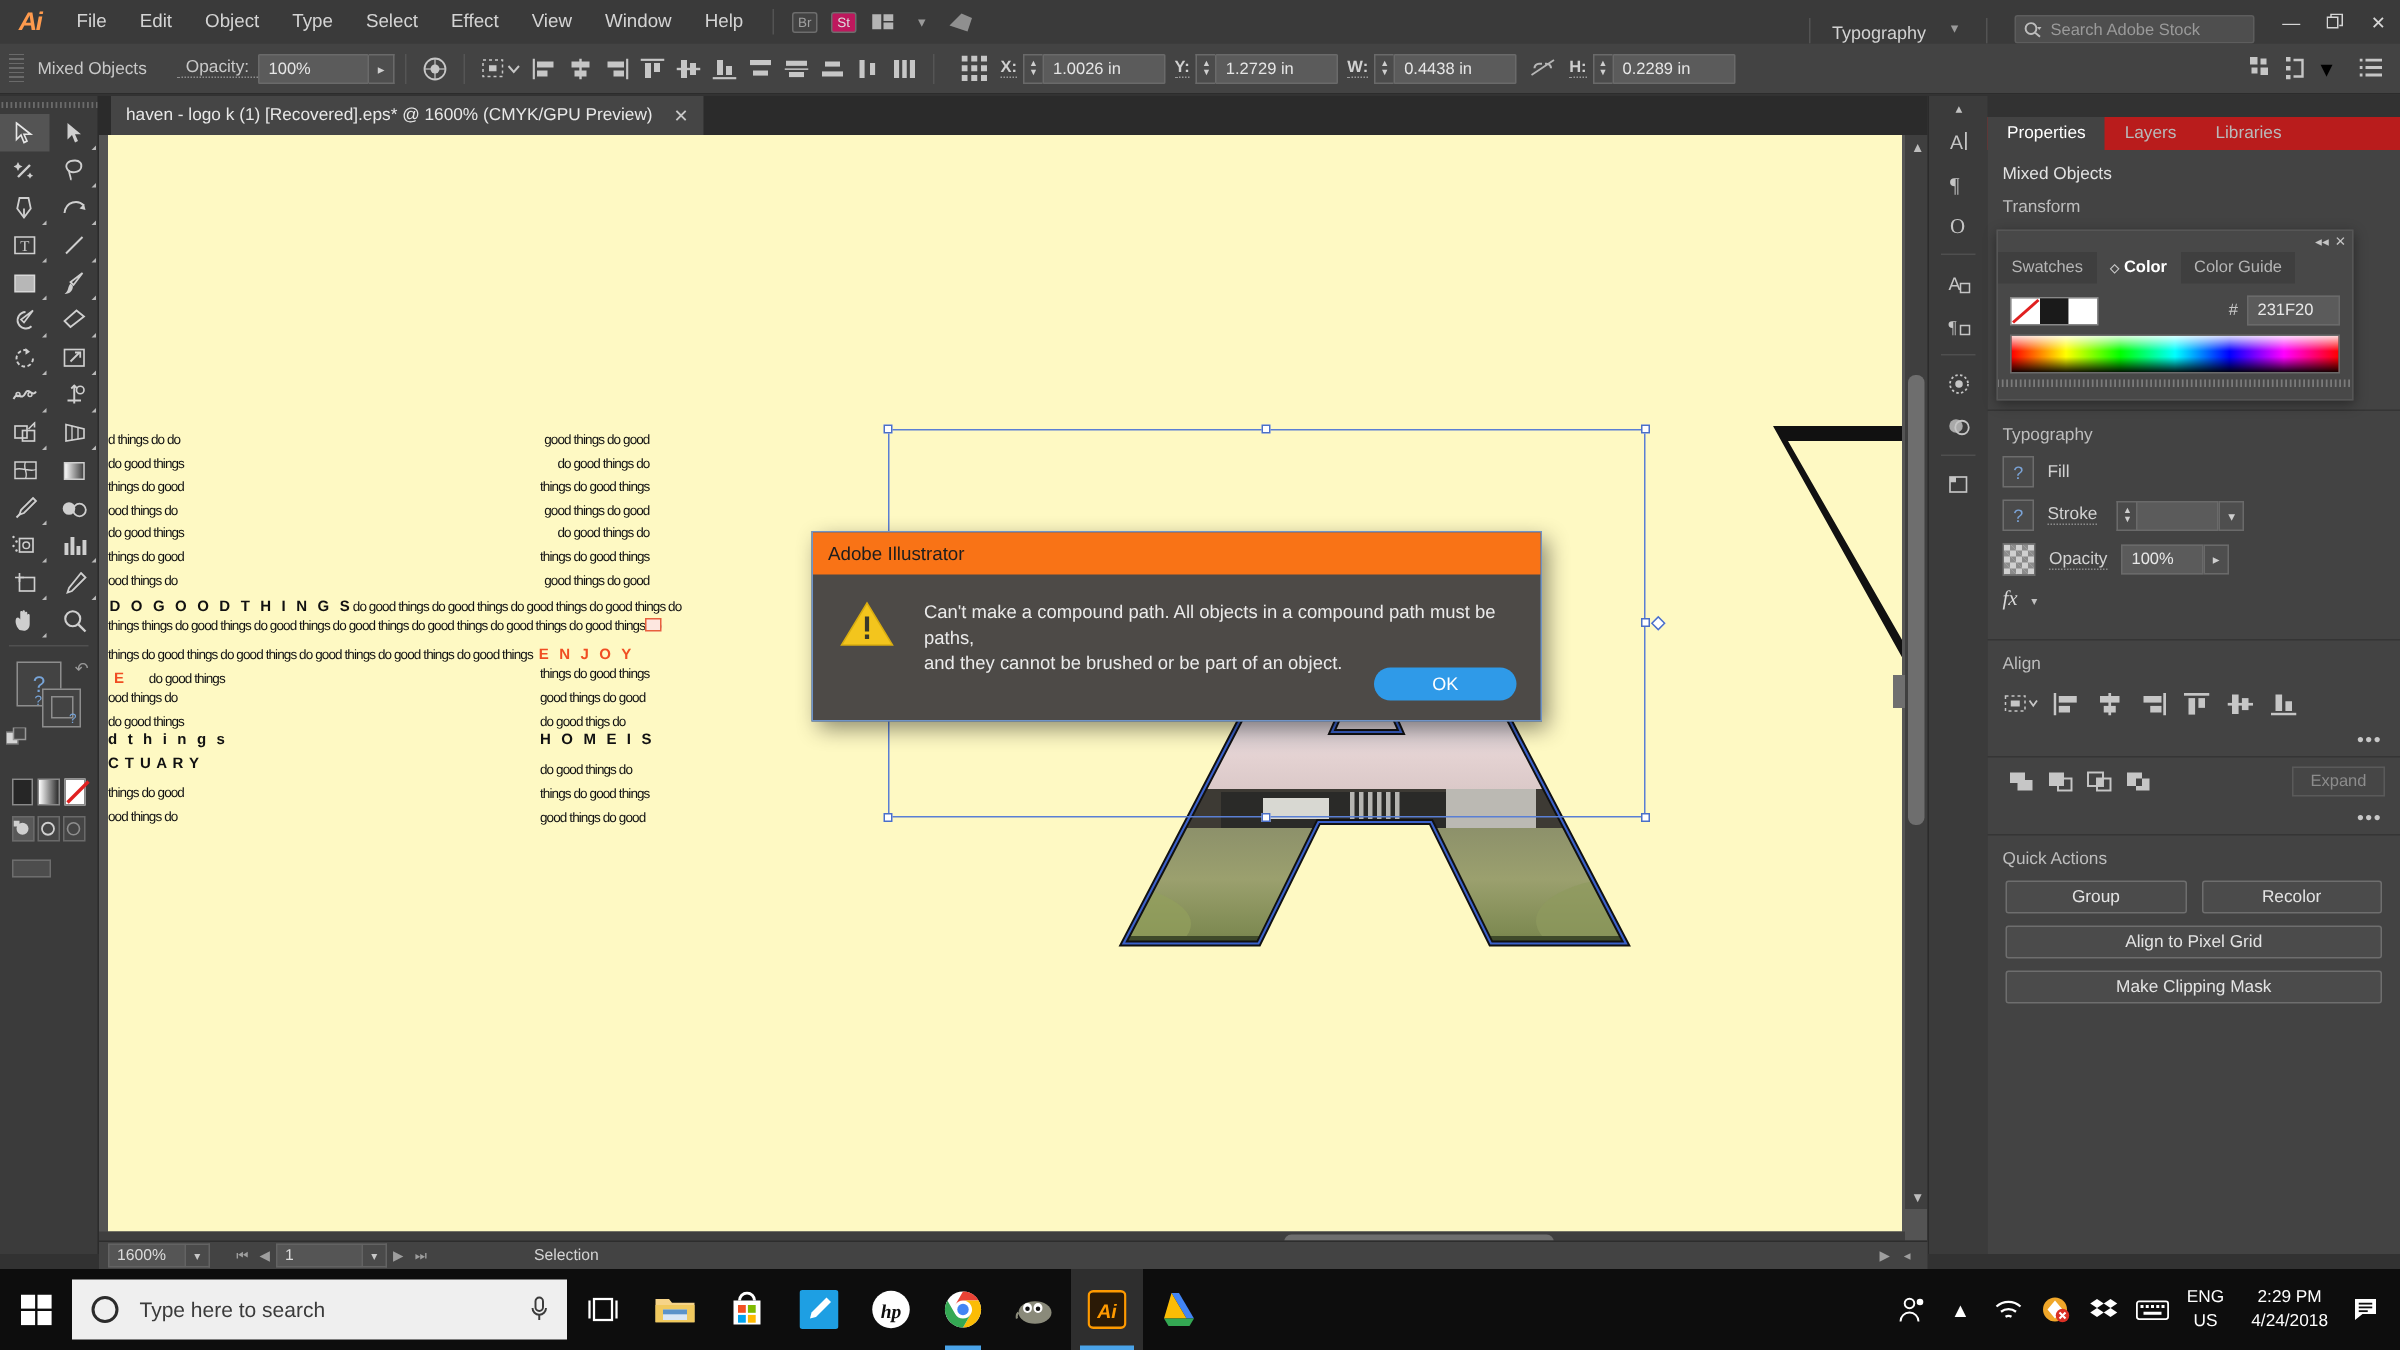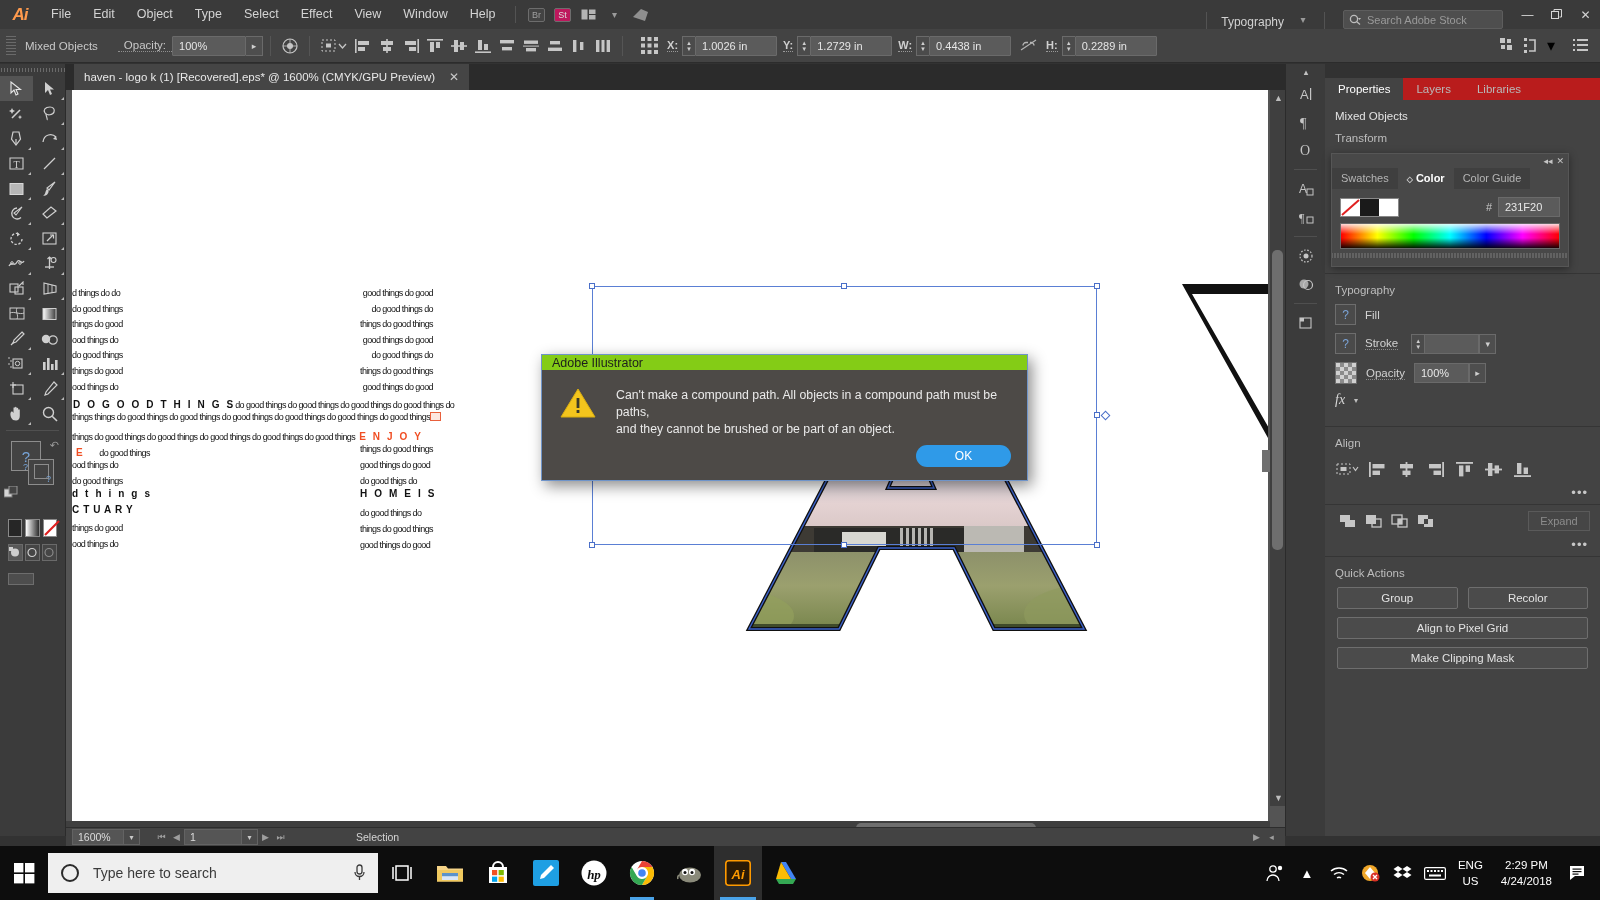--- a/index.html
+++ b/index.html
@@ -66,21 +66,21 @@
 
   
   .tabbar { position:absolute; left:66px; top:64px; width:1219px; height:26px; background:#2b2b2b; }
   .doctab { position:absolute; left:8px; top:0; height:26px; background:#454545; border-right:1px solid #2b2b2b;
     display:flex; align-items:center; padding:0 10px; }
   .doctab .t { color:#e8e8e8; font-size:11.5px; }
   .doctab .x { color:#c9c9c9; font-size:12px; margin-left:14px; }
 
   
   .canvaswrap { position:absolute; left:66px; top:90px; width:1219px; height:746px; background:#545454; }
-  .artboard { position:absolute; left:6px; top:0px; width:1196px; height:731px; background:#ffffff; overflow:hidden;}
+  .artboard { position:absolute; left:6px; top:0px; width:1196px; height:731px; background:#fef9c3; overflow:hidden;}
   .vruler { position:absolute; right:0; top:0; width:15px; height:716px; background:#3f3f3f; }
   .vthumb { position:absolute; left:2px; top:160px; width:11px; height:300px; background:#6e6e6e; border-radius:5px;}
   .hruler { position:absolute; left:0; bottom:0; height:15px; width:1204px; background:#3f3f3f;}
   .hthumb { position:absolute; left:790px; top:2px; width:180px; height:11px; background:#6e6e6e; border-radius:5px;}
   .scroll-ar { position:absolute; color:#bdbdbd; font-size:9px; }
 
   
   .art-col { position:absolute; font-family:"Liberation Sans", sans-serif; color:#111;
     white-space:nowrap; }
   .tiny { font-size:9px; letter-spacing:-0.6px; line-height:15.6px; }
@@ -91,21 +91,21 @@
   .alogo { position:absolute; left:592px; top:286px; width:506px; height:260px; }
   .sel-box { position:absolute; left:592px; top:286px; width:505px; height:259px;
     border:1px solid #5a7fd4; }
   .handle { position:absolute; width:6px; height:6px; background:#fff; border:1px solid #4a6fc8; }
   .mid-handle { position:absolute; width:7px; height:7px; background:#fff; border:1px solid #4a6fc8;
     transform:rotate(45deg); }
 
   
   .dialog { position:absolute; left:541px; top:354px; width:487px; height:127px;
     background:#4d4a47; border:1px solid #6f94c9; box-shadow:4px 5px 14px rgba(0,0,0,.45); }
-  .dlg-title { height:15px; background:#84cc16; display:flex; align-items:center; padding:0 10px;
+  .dlg-title { height:28px; background:#f97316; display:flex; align-items:center; padding:0 10px;
     color:#1d1d1d; font-size:12.5px; }
   .dlg-body { display:flex; padding:17px 18px 0 18px; }
   .warn { width:36px; height:32px; flex:none; }
   .dlg-msg { color:#eaeaea; font-size:12.3px; line-height:17px; margin-left:20px; }
   .okbtn { position:absolute; right:16px; bottom:13px; width:95px; height:22px; border-radius:11px;
     background:#2f9ae8; color:#fff; font-size:12px; display:flex; align-items:center; justify-content:center;}
 
   
   .rail { position:absolute; left:1285px; top:64px; width:40px; height:772px; background:#3b3b3b;
     border-left:1px solid #2b2b2b;}

